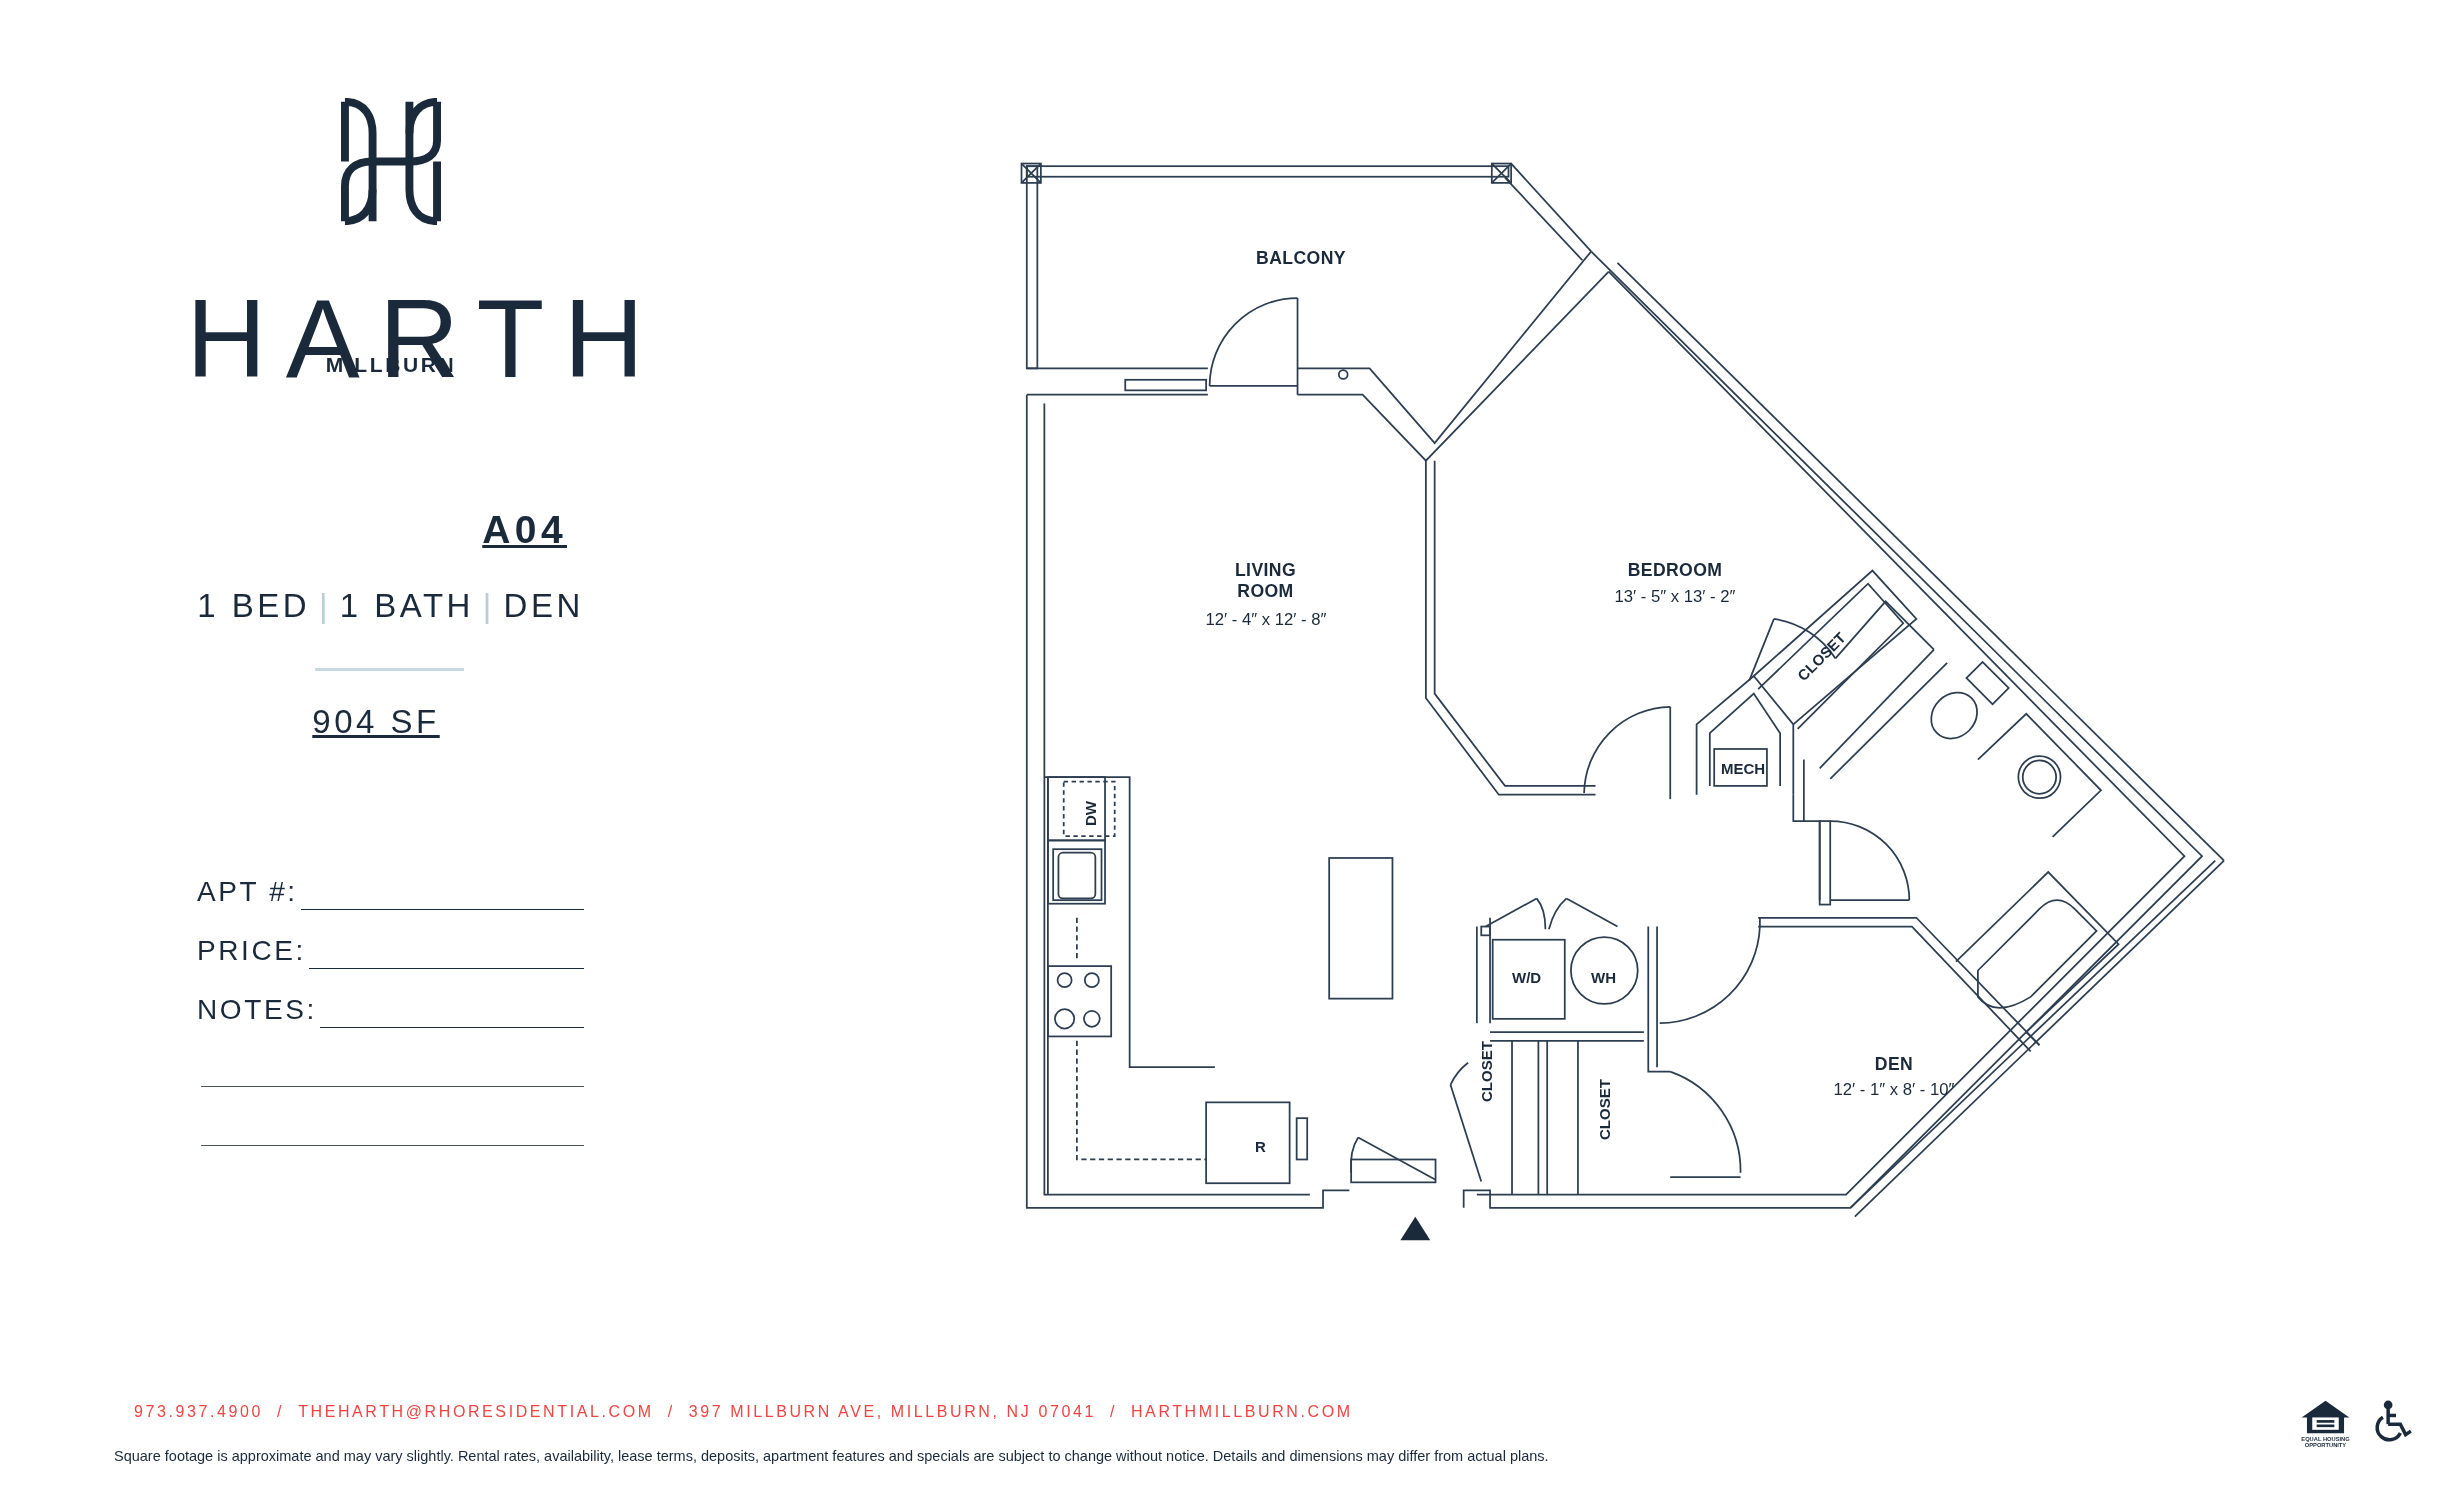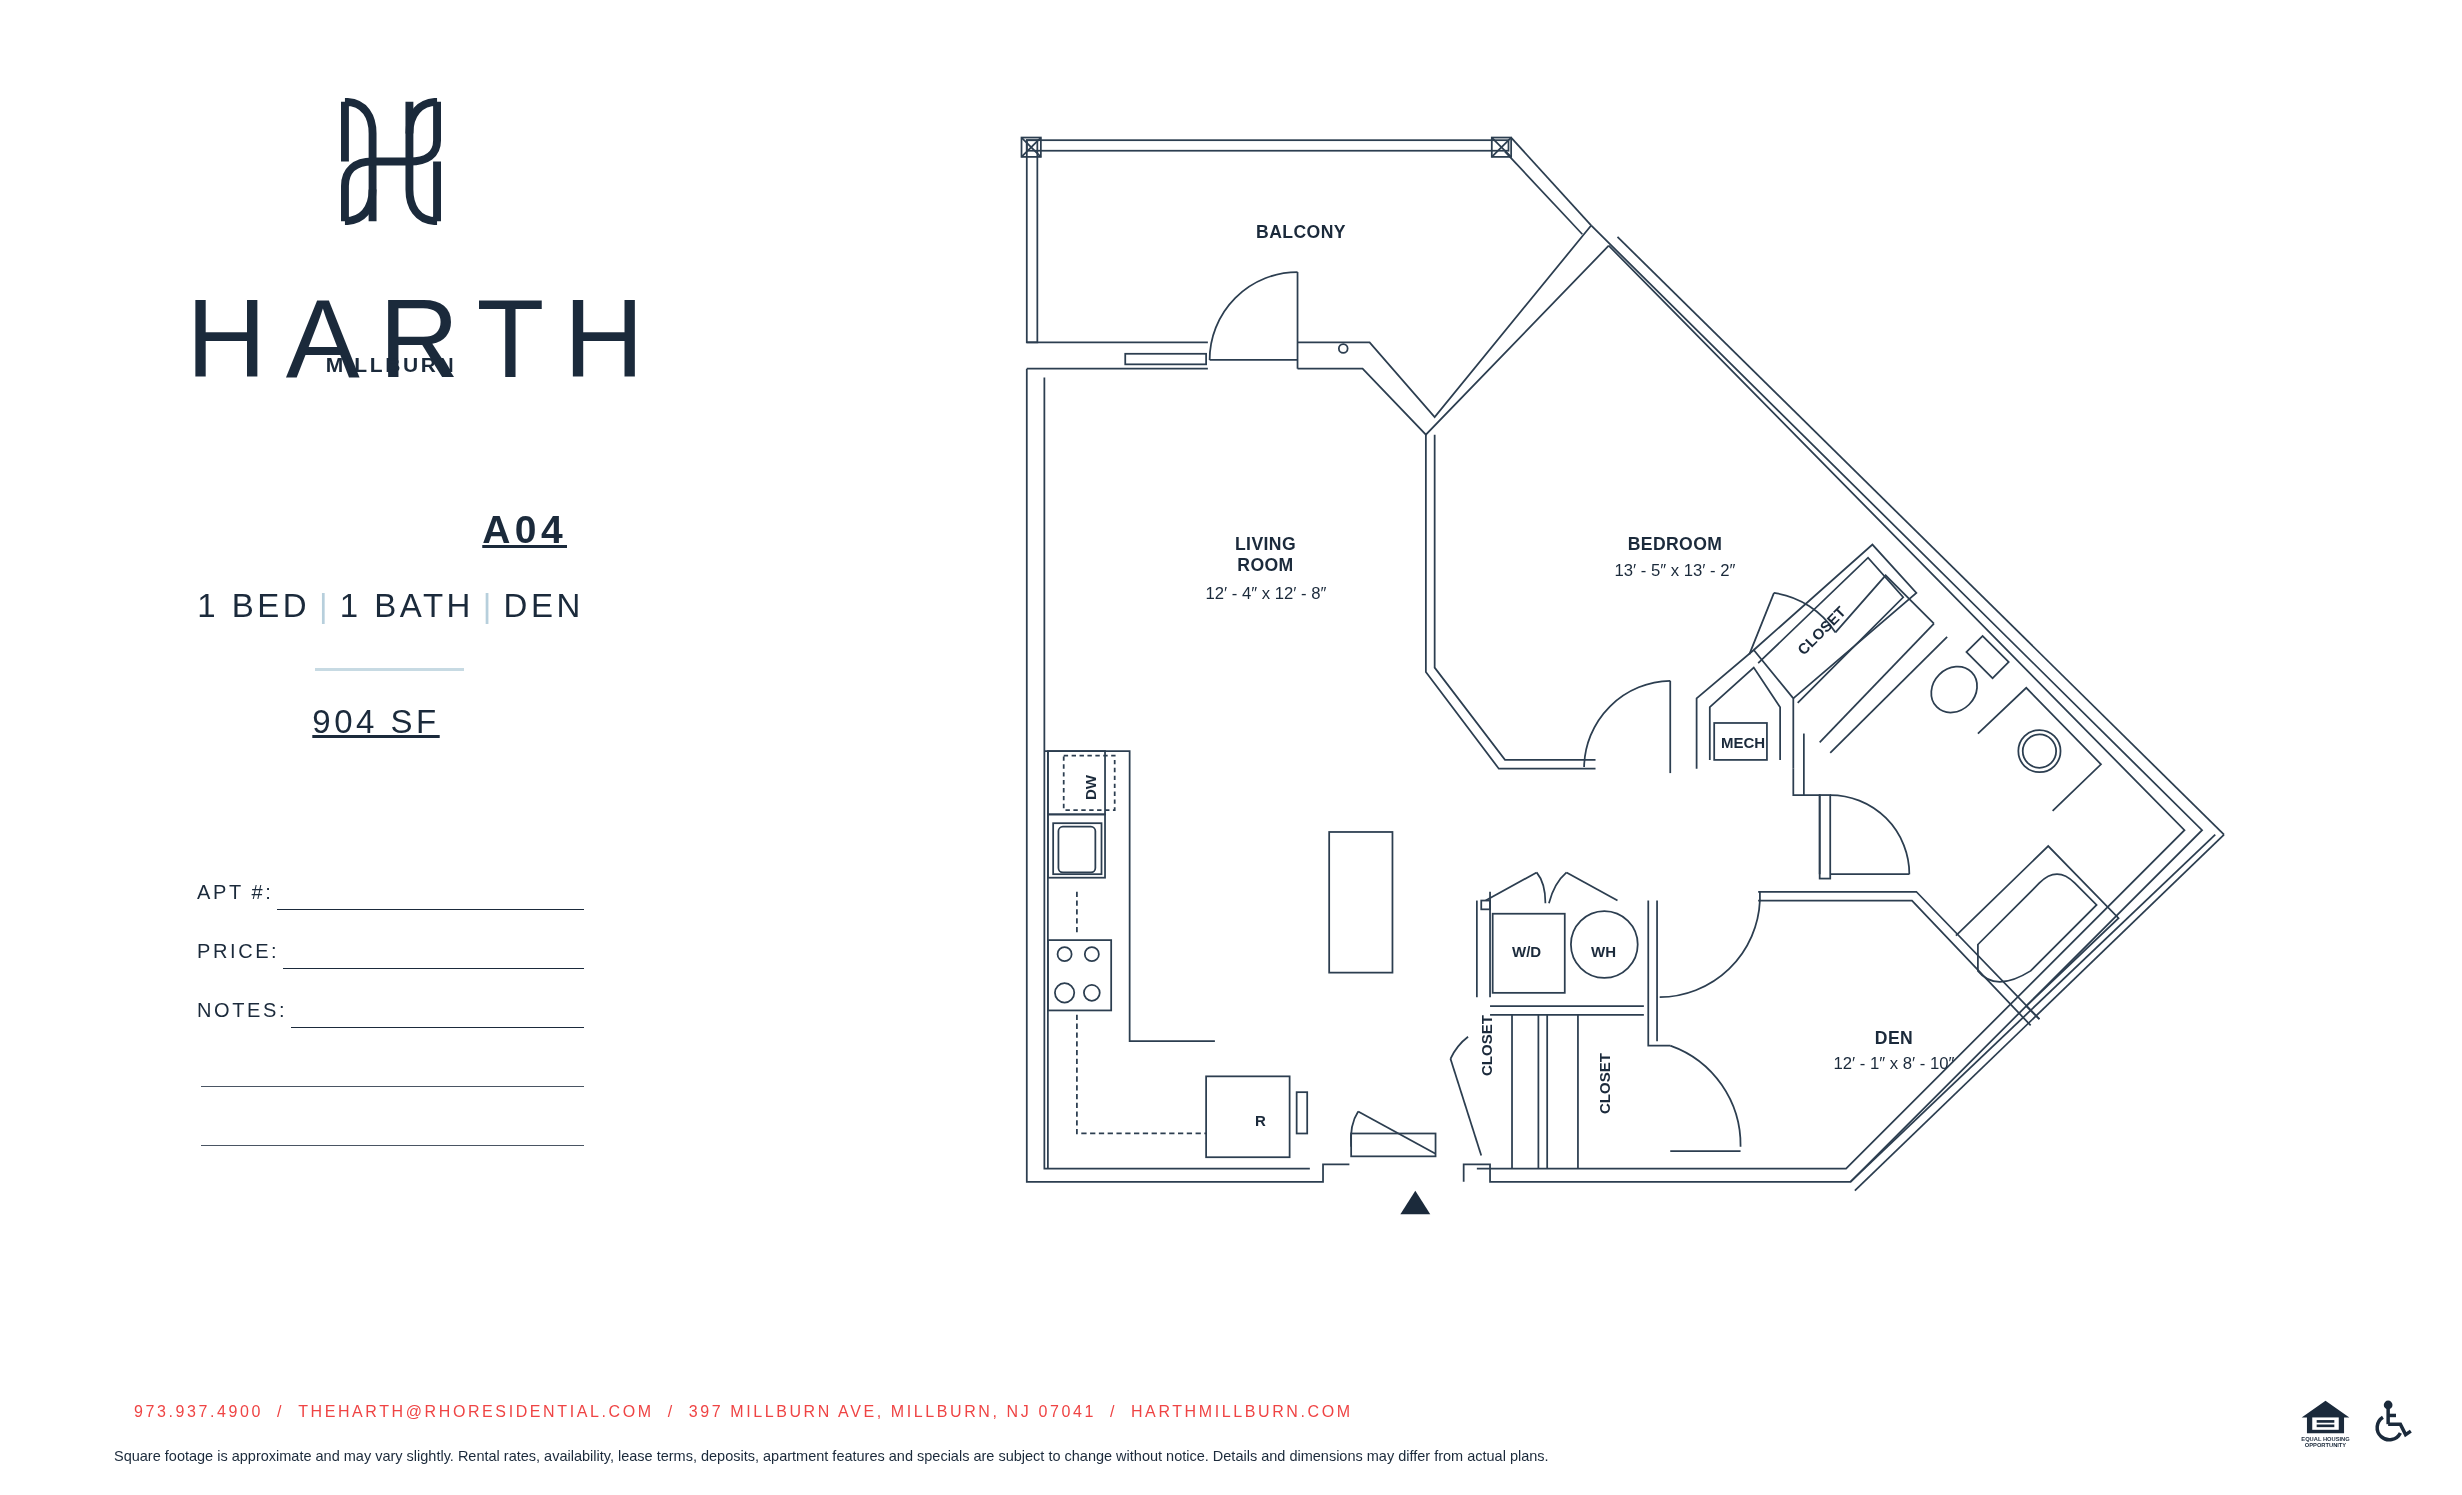--- a/index.html
+++ b/index.html
@@ -10,29 +10,29 @@
   .brand-name { left:167px; top:236px; width:440px; text-align:center; font-size:111px; letter-spacing:19.3px;
                 font-weight:400; line-height:1; color:#1b2a3b; padding-left:19.3px; box-sizing:border-box;margin-top:48px; }
   .brand-sub { left:215px; top:353px; width:352px; text-align:center; font-size:21px; letter-spacing:2.6px; font-weight:700; color:#1b2a3b; }
   .unit-code { left:215px; top:508px; width:352px; text-align:right; font-size:39px; letter-spacing:4.4px; font-weight:700;text-decoration:underline; }
   .unit-specs { left:127px; top:587px; width:527px; text-align:center; font-size:33px; letter-spacing:3.5px; }
   .unit-specs .sep { color:#b7cfdc; font-weight:300; margin:0 8.8px; }
   .divider { left:315px; top:668px; width:149px; height:2.6px; background:#c7dae3; }
   .unit-size { left:200px; top:703px; width:352px; text-align:center; font-size:33px; letter-spacing:3.5px;text-decoration:underline; }
   .form { left:197px; top:879px; width:387px; }
   .form-row { position:relative; height:59px; display:flex; align-items:flex-start; }
-  .form-label { font-size:20px; letter-spacing:2.6px; white-space:nowrap; line-height:26px; }
+  .form-label { font-size:28px; letter-spacing:2.6px; white-space:nowrap; line-height:26px; }
   .form-line { flex:1; border-bottom:1.8px solid #1b2a3b; height:30px; margin-left:3.5px; }
   .form-blank { height:59px; position:relative; }
   .form-blank .form-line { position:absolute; left:3.5px; right:0; top:0; height:30px; border-bottom:1.8px solid #4a5563; margin:0; }
   .footer-contact { left:114px; top:1403px; font-size:16px; letter-spacing:2.6px; white-space:nowrap; color:#ef4444;margin-left:20px; }
   .footer-contact .slash { margin:0 14px; }
   .footer-disclaimer { left:114px; top:1448px; font-size:14.5px; white-space:nowrap; color:#1b2a3b; }
   .icons { left:2299px; top:1398px; width:123px; height:62px; }
-  .floorplan { left:1002px; top:127px; width:1231px; height:1090px; }
+  .floorplan { left:1002px; top:153px; width:1231px; height:1090px; }
   .room-label { position:absolute; text-align:center; font-weight:700; font-size:17.6px; letter-spacing:0.4px; color:#1b2a3b; line-height:21px; }
   .room-dim { position:absolute; text-align:center; font-size:16.7px; color:#1b2a3b; white-space:nowrap; }
   .fixture-label { position:absolute; font-size:15px; font-weight:700; color:#1b2a3b; }
 </style>
 </head>
 <body>
 
 <svg class="abs brand-mark" viewBox="0 0 114 144">
   <g fill="none" stroke="#1b2a3b" stroke-width="9">
     <path d="M4.5 4 L4.5 72 M4.5 4 C28 4 36 22 36 40 L36 140"></path>

